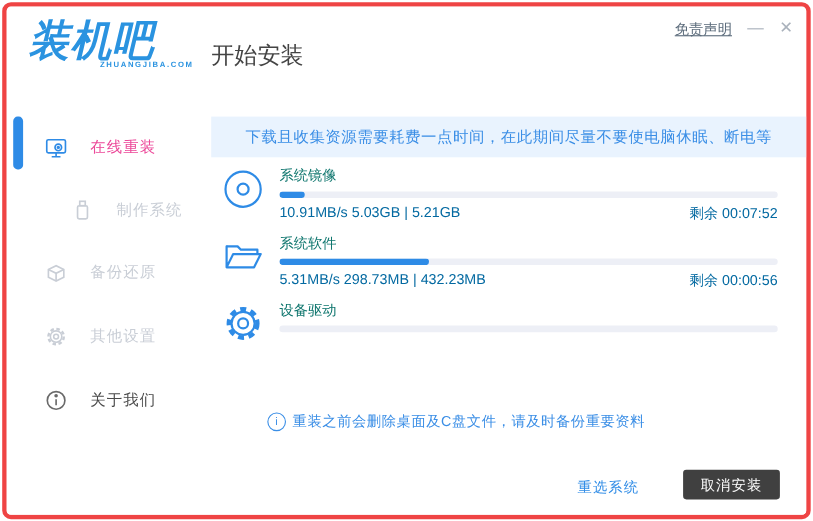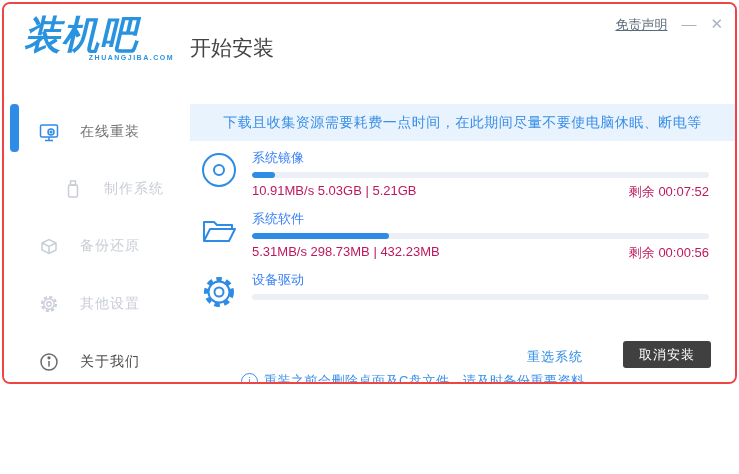--- a/index.html
+++ b/index.html
@@ -1,18 +1,18 @@
 <!DOCTYPE html>
 <html><head>
 <meta charset="utf-8">
 <style>
   html,body { margin:0; padding:0; background:#ffffff; font-family:"Liberation Sans","DejaVu Sans",sans-serif; }
   .app {
-    position:relative; width:735px; height:382px; margin:2px;
-    background:#ffffff; border:2px solid #ef4444; border-radius:8px;
+    position:relative; width:735px; height:470px; margin:2px;
+    background:#ffffff; border:4px solid #ef4444; border-radius:8px;
     overflow:hidden; box-sizing:border-box;
   }
 
   
   .header { position:absolute; top:0; left:0; right:0; height:90px; background:#fff; }
   .logo { position:absolute; left:20px; top:10px; width:150px; }
   .logo-text {
     font-size:37px; font-weight:bold; color:#2a93e0; letter-spacing:1px;
     line-height:42px; transform:scaleY(1.05); font-style:italic;
   }
@@ -24,39 +24,39 @@
   .win-controls { position:absolute; right:12px; top:12px; display:flex; gap:14px; }
   .disclaimer { font-size:13px; color:#5a6a7a; text-decoration:underline; cursor:pointer; }
   .win-btn { font-size:15px; color:#aab2bc; cursor:pointer; line-height:15px; }
 
   
   .sidebar { position:absolute; top:90px; left:0; width:186px; bottom:0; background:#fff; }
   .active-indicator { position:absolute; left:6px; top:10px; width:9px; height:48px; background:#2e8be6; border-radius:4px; }
   .side-item { position:absolute; left:0; width:100%; height:40px; display:flex; align-items:center; cursor:pointer; }
   .side-item .icn { margin-left:34px; width:22px; height:22px; display:flex; align-items:center; justify-content:center; }
   .side-item .lbl { margin-left:20px; font-size:14px; letter-spacing:1px; }
-  .side-item.active .lbl { color:#737373;font-family:Liberation Mono, monospace; }
+  .side-item.active .lbl { color:#ec4899;font-family:Liberation Mono, monospace; }
   .side-item.disabled .lbl { color:#c9ced6; }
   .side-item.normal .lbl { color:#4a4a4a; }
 
   
   .content { position:absolute; top:90px; left:186px; right:0; bottom:0; background:#fff; }
   .notice-band {
     position:absolute; top:10px; left:0; right:0; height:37px;
     background:#e9f3fe; color:#3a8ee6; font-size:14px;
     display:flex; align-items:center; justify-content:center; letter-spacing:0.5px;
   }
   .tasks { position:absolute; top:55px; left:9px; right:26px; display:flex; flex-direction:column; gap:9px; }
   .task { display:flex; align-items:flex-start; }
   .task-icon { width:40px; height:42px; flex:0 0 40px; display:flex; align-items:center; justify-content:center; }
   .task-body { flex:1; margin-left:13px; }
-  .task-label { font-size:13px; color:#3b82f6; margin-bottom:5px; }
+  .task-label { font-size:13px; color:#0f766e; margin-bottom:5px; }
   .bar-track { height:6px; background:#edeff6; border-radius:3px; overflow:hidden; }
   .bar-fill { height:100%; background:#2e8be6; border-radius:3px; width:0; }
-  .task-stats { display:flex; justify-content:space-between; margin-top:5px; font-size:13px; color:#be185d; }
+  .task-stats { display:flex; justify-content:space-between; margin-top:5px; font-size:13px; color:#0369a1; }
 
   .warning {
     position:absolute; top:278px; left:51px; font-size:13px; color:#3a8ee6;
     display:flex; align-items:center; gap:6px; letter-spacing:0.5px;
   }
   .warning .w-icn { width:15px; height:15px; border:1px solid #3a8ee6; border-radius:50%;
     display:flex; align-items:center; justify-content:center; font-size:10px; flex:0 0 15px; }
 
   .footer { position:absolute; left:0; right:0; bottom:0; height:52px; }
   .reselect-link { position:absolute; right:152px; top:18px; font-size:13px; color:#2e8be6; cursor:pointer; letter-spacing:1px; }

